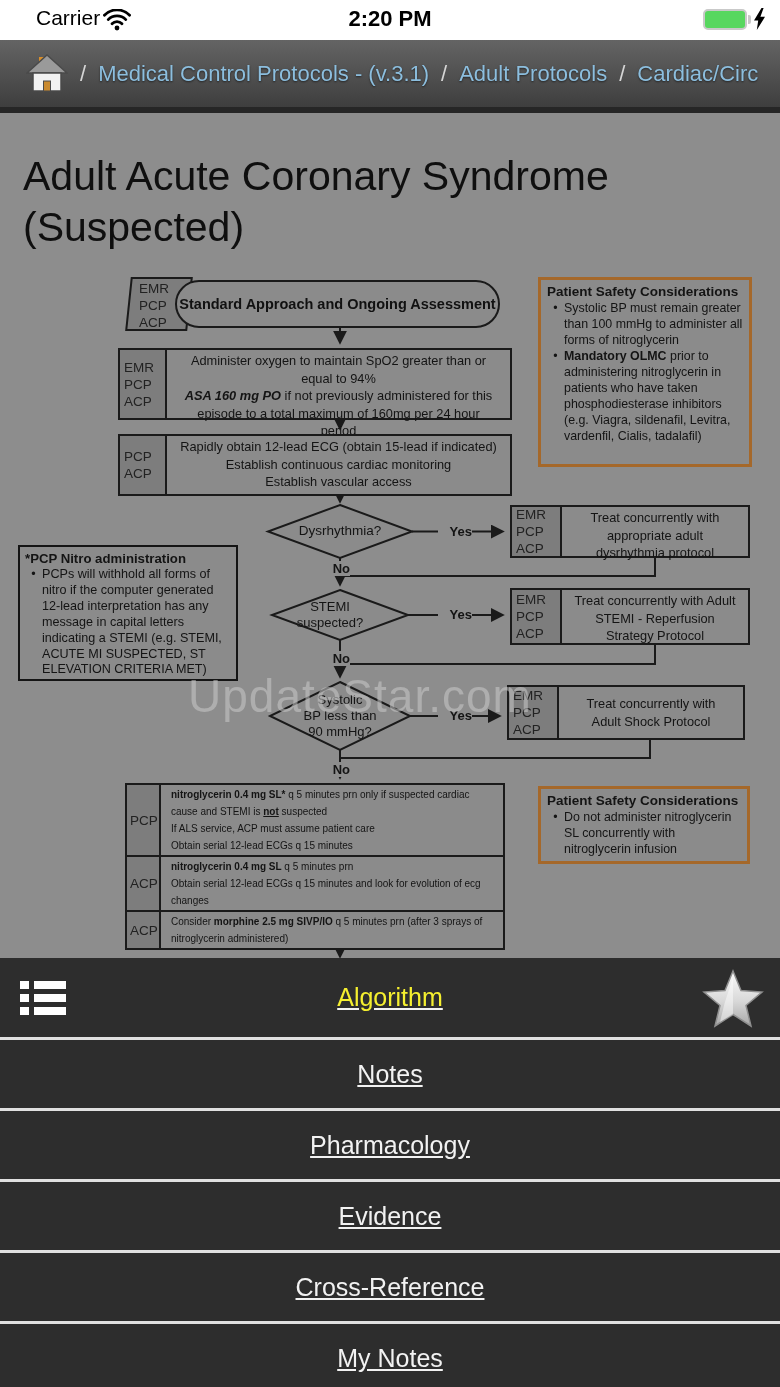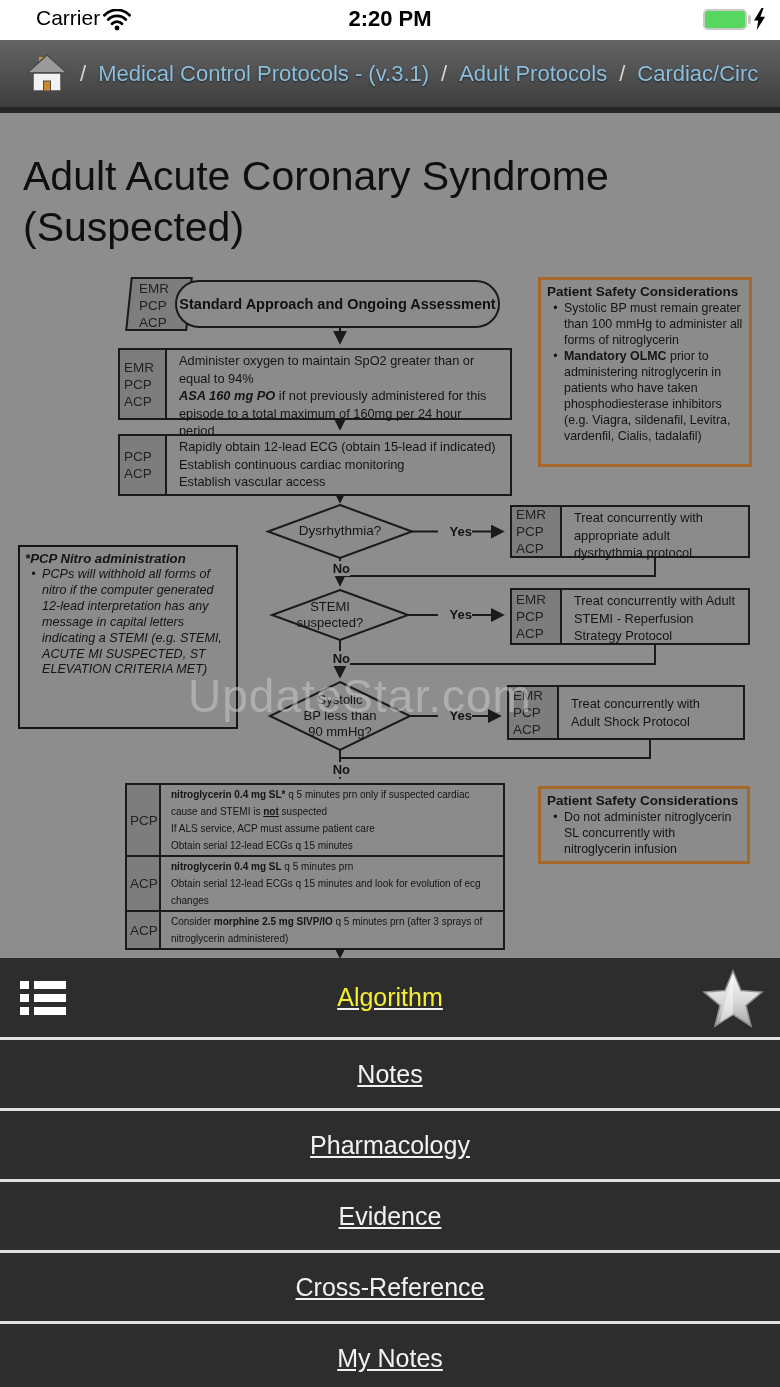--- a/index.html
+++ b/index.html
@@ -21,21 +21,21 @@
   .bc-link{color:#8cbede;font-size:22px;text-shadow:0 1px 2px rgba(0,0,0,.55);white-space:nowrap;}
 
   
   .content{position:absolute;top:113px;left:0;width:780px;height:845px;background:#8d8d8d;overflow:hidden;}
   .page-title{position:absolute;left:23px;top:38px;width:710px;font-size:41px;line-height:51px;color:#0f0f0f;font-weight:400;}
 
   .fl-svg{position:absolute;top:0;left:0;z-index:1;}
 
   .fcbox{position:absolute;border:2px solid #1a1a1a;background:#8b8b8b;display:flex;z-index:2;box-sizing:border-box;}
   .fcl{flex:0 0 47px;background:#7d7d7d;border-right:2px solid #1a1a1a;display:flex;align-items:center;padding-left:4px;font-size:13.5px;line-height:17px;color:#222;white-space:pre-line;box-sizing:border-box;}
-  .fct{flex:1;padding:2px 12px;font-size:12.8px;line-height:17.5px;color:#141414;}
+  .fct{flex:1;padding:2px 12px;font-size:12.8px;line-height:17.5px;color:#141414;text-align:center;}
   .fct.vc{display:flex;flex-direction:column;justify-content:center;}
 
   .tab{position:absolute;left:128px;top:164px;width:62px;height:54px;background:#7d7d7d;border:2px solid #1a1a1a;transform:skewX(-6deg);z-index:2;box-sizing:border-box;}
   .tab span{display:block;transform:skewX(6deg);padding:1px 0 0 9px;font-size:13.5px;line-height:17px;color:#222;white-space:pre-line;}
   .stadium{position:absolute;left:175px;top:167px;width:325px;height:48px;border-radius:24px;border:2px solid #1a1a1a;background:#8b8b8b;display:flex;align-items:center;justify-content:center;z-index:3;box-sizing:border-box;font-size:14.5px;font-weight:700;color:#111;text-align:center;}
 
   .dq{position:absolute;z-index:2;text-align:center;font-size:13px;line-height:16px;color:#141414;white-space:pre-line;}
   .yn{position:absolute;z-index:2;font-size:13px;font-weight:700;color:#141414;background:#8d8d8d;text-align:right;}
 
   .note{position:absolute;border:2px solid #141414;background:#8b8b8b;z-index:2;padding:3px 5px;box-sizing:border-box;color:#141414;}
@@ -235,21 +235,21 @@
   </div>
 
   <div class="safety" style="left:538px;top:673px;width:212px;height:78px;">
     <div class="nt">Patient Safety Considerations</div>
     <div class="brow">
       <span class="dot">•</span>
       <span class="btxt"><span>Do not administer nitroglycerin SL concurrently with nitroglycerin infusion</span></span>
     </div>
   </div>
 
-  <div class="note" style="left:18px;top:432px;width:220px;height:184px;font-style:italic;">
+  <div class="note" style="left:18px;top:432px;width:220px;height:136px;">
     <div class="nt">*PCP Nitro administration</div>
     <div class="brow" style="font-size:12.6px;line-height:15.9px;">
       <span class="dot">•</span>
       <span class="btxt"><span>PCPs will withhold all forms of nitro if the computer generated 12-lead interpretation has any message in capital letters indicating a STEMI (e.g. STEMI, ACUTE MI SUSPECTED, ST ELEVATION CRITERIA MET)</span></span>
     </div>
   </div>
 
   <div class="watermark">UpdateStar.com</div>
 </div>
 

